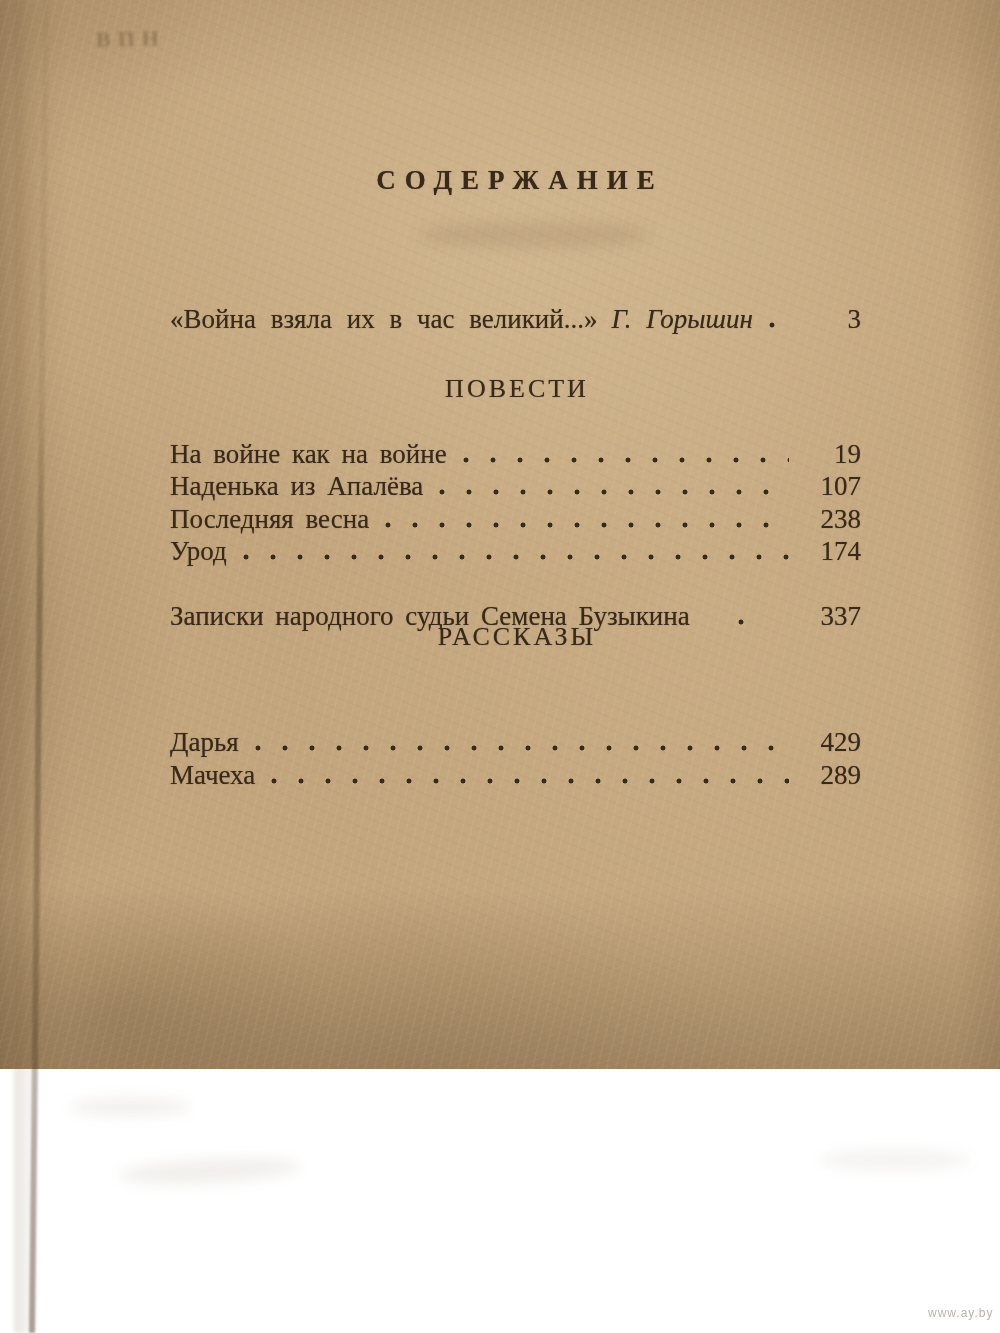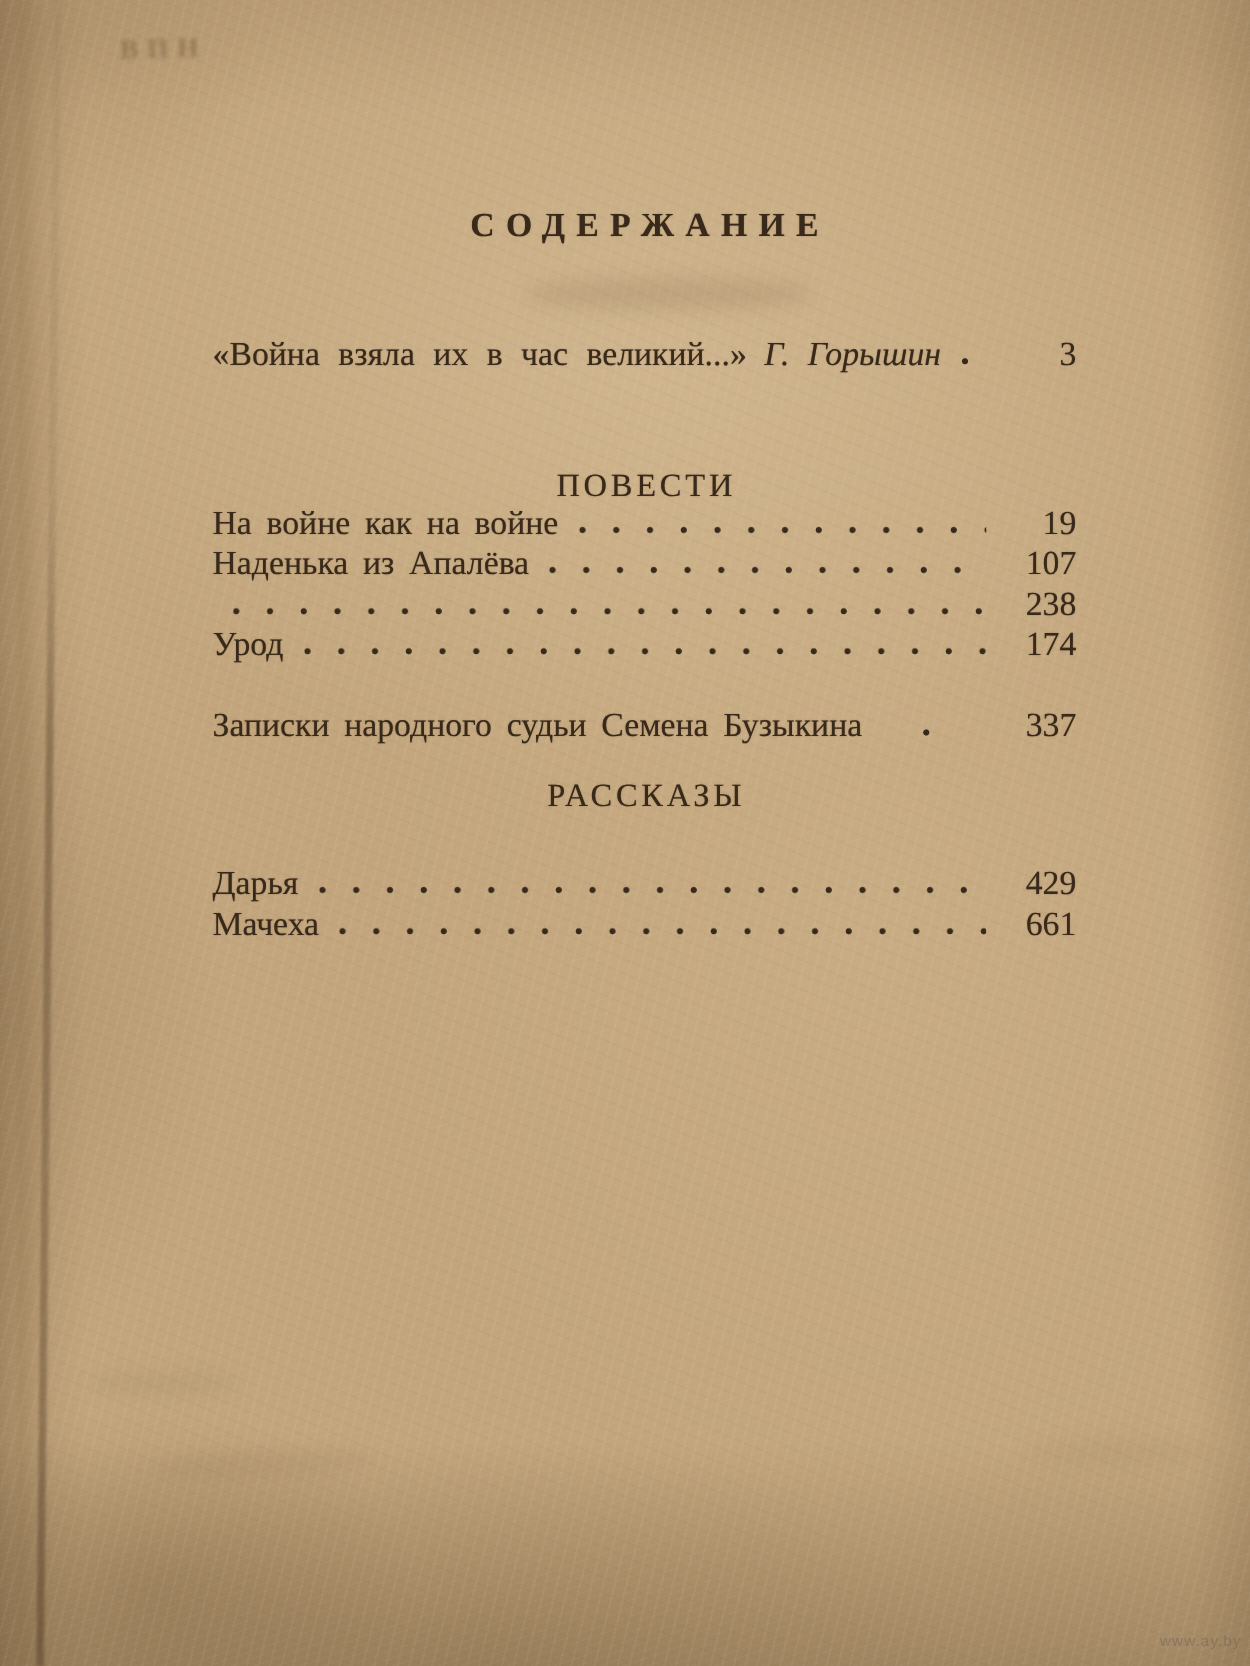--- a/index.html
+++ b/index.html
@@ -5,21 +5,21 @@
   html, body {
     margin: 0; padding: 0;
     width: 1000px; height: 1333px;
     overflow: hidden;
     font-family: "Liberation Serif", "DejaVu Serif", serif;
   }
 
   
   .photo {
     position: relative;
-    width: 1000px; height: 1333px;
+    width: 1000px; height: 1069px;
     background:
       
       radial-gradient(ellipse 700px 500px at 52% 22%, rgba(255,238,206,0.22), rgba(255,238,206,0) 70%),
       radial-gradient(ellipse 600px 700px at 70% 55%, rgba(255,235,200,0.10), rgba(255,235,200,0) 70%),
       
       radial-gradient(ellipse 300px 200px at 12% 95%, rgba(96,70,40,0.20), rgba(96,70,40,0) 70%),
       radial-gradient(ellipse 500px 260px at 40% 101%, rgba(96,70,40,0.16), rgba(96,70,40,0) 75%),
       radial-gradient(ellipse 260px 420px at 0% 60%, rgba(96,70,40,0.16), rgba(96,70,40,0) 70%),
       radial-gradient(ellipse 320px 240px at 97% 3%, rgba(110,82,50,0.12), rgba(110,82,50,0) 72%),
       radial-gradient(ellipse 260px 200px at 4% 2%, rgba(110,82,50,0.14), rgba(110,82,50,0) 72%),
@@ -67,21 +67,21 @@
   .smudge {
     position: absolute; border-radius: 50%;
     filter: blur(7px); pointer-events: none;
   }
   .smudge.s1 { left: 420px; top: 222px; width: 230px; height: 26px; background: rgba(116,90,60,0.16); }
   .smudge.s2 { left: 120px; top: 1160px; width: 180px; height: 22px; background: rgba(116,90,60,0.10); transform: rotate(-3deg); }
   .smudge.s3 { left: 70px;  top: 1098px; width: 120px; height: 18px; background: rgba(116,90,60,0.09); }
   .smudge.s4 { left: 820px; top: 1150px; width: 150px; height: 20px; background: rgba(116,90,60,0.07); }
 
   
-  .ink { color: #38291a; text-shadow: 0 0 1px rgba(56,41,26,0.55); }
+  .ink { color: #38291a; text-shadow: 0 0 1px rgba(56,41,26,0.55); margin-top: 36px; }
 
   .toc-title {
     position: absolute; left: 170px; top: 165px; width: 691px;
     margin: 0; text-align: center;
     font-size: 27px; font-weight: bold;
     letter-spacing: 9px; text-indent: 9px;
   }
   .heading {
     position: absolute; left: 170px; width: 691px;
     margin: 0; text-align: center;
@@ -149,20 +149,21 @@
     <span>На войне как на войне</span>
     <span class="leader"></span>
     <span class="num">19</span>
   </div>
   <div class="row r-p1 ink">
     <span>Наденька из Апалёва</span>
     <span class="leader"></span>
     <span class="num">107</span>
   </div>
   <div class="row r-p2 ink">
+    <span>Последняя весна</span>
     <span class="leader"></span>
     <span class="num">238</span>
   </div>
   <div class="row r-p3 ink">
     <span>Урод</span>
     <span class="leader"></span>
     <span class="num">174</span>
   </div>
   <div class="row r-p5 ink">
     <span>Записки народного судьи Семена Бузыкина</span>
@@ -173,17 +174,17 @@
   <h2 class="heading h-rasskazy ink">РАССКАЗЫ</h2>
 
   <div class="row r-s0 ink">
     <span>Дарья</span>
     <span class="leader"></span>
     <span class="num">429</span>
   </div>
   <div class="row r-s1 ink">
     <span>Мачеха</span>
     <span class="leader"></span>
-    <span class="num">661</span>
+    <span class="num">289</span>
   </div>
 
   <div class="watermark">www.ay.by</div>
 </div>
 
 </body></html>

